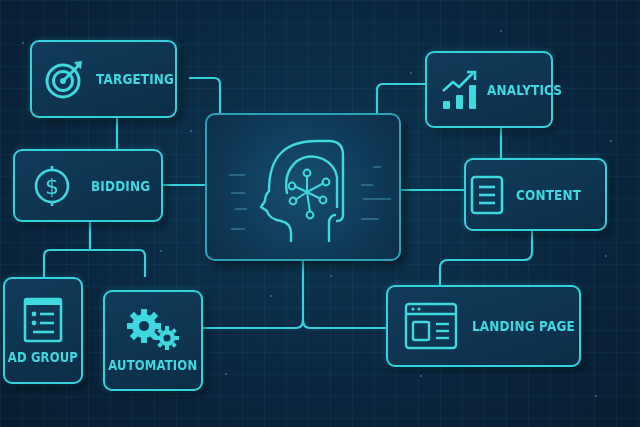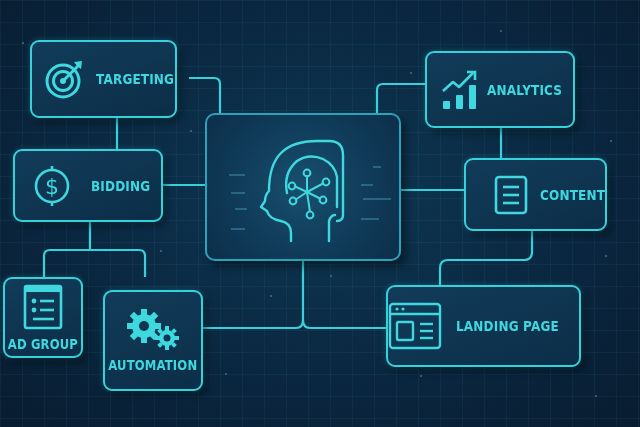--- a/index.html
+++ b/index.html
@@ -132,21 +132,21 @@
 <div class="node" style="left:13px;top:149px;width:150px;height:73px;padding-left:18px;">
   <svg width="38" height="48" viewBox="0 0 38 48">
     <circle cx="19" cy="24" r="16" fill="none" stroke="#3fd8df" stroke-width="2.6"></circle>
     <line x1="19" y1="4" x2="19" y2="8" stroke="#3fd8df" stroke-width="2.6"></line>
     <line x1="19" y1="40" x2="19" y2="44" stroke="#3fd8df" stroke-width="2.6"></line>
     <text x="19" y="32" text-anchor="middle" font-family="DejaVu Sans, sans-serif" font-size="22" fill="#3fd8df">$</text>
   </svg>
   <span class="label" style="margin-left:20px">BIDDING</span>
 </div>
 
-<div class="node col" style="left:3px;top:277px;width:80px;height:81px;">
+<div class="node col" style="left:3px;top:277px;width:80px;height:107px;">
   <svg width="40" height="46" viewBox="0 0 40 46">
     <rect x="2" y="2" width="36" height="42" rx="2" fill="none" stroke="#3fd8df" stroke-width="2.6"></rect>
     <rect x="2" y="2" width="36" height="6" fill="#3fd8df"></rect>
     <circle cx="11" cy="17" r="2.4" fill="#3fd8df"></circle>
     <circle cx="11" cy="26" r="2.4" fill="#3fd8df"></circle>
     <line x1="17" y1="17" x2="31" y2="17" stroke="#3fd8df" stroke-width="2.6"></line>
     <line x1="17" y1="26" x2="31" y2="26" stroke="#3fd8df" stroke-width="2.6"></line>
     <line x1="10" y1="35" x2="31" y2="35" stroke="#3fd8df" stroke-width="2.6"></line>
   </svg>
   <span class="label">AD GROUP</span>
@@ -173,42 +173,42 @@
       <rect x="47" y="20" width="4" height="4" transform="rotate(45 49 22)"></rect>
       <rect x="33" y="34" width="4" height="4" transform="rotate(45 35 36)"></rect>
       <rect x="47" y="34" width="4" height="4" transform="rotate(45 49 36)"></rect>
     </g>
     <circle cx="19" cy="17" r="5" fill="#0f3552"></circle>
     <circle cx="42" cy="29" r="3.5" fill="#0f3552"></circle>
   </svg>
   <span class="label">AUTOMATION</span>
 </div>
 
-<div class="node" style="left:425px;top:51px;width:150px;height:77px;padding-left:14px;">
+<div class="node" style="left:425px;top:51px;width:128px;height:77px;padding-left:14px;">
   <svg width="38" height="42" viewBox="0 0 38 42">
     <polyline points="2,22 12,13 18,18 32,4" fill="none" stroke="#3fd8df" stroke-width="2.6" stroke-linejoin="round"></polyline>
     <path d="M26 3 H34 V11" fill="none" stroke="#3fd8df" stroke-width="2.6"></path>
     <rect x="2" y="32" width="7" height="8" rx="1" fill="#3fd8df"></rect>
     <rect x="15" y="26" width="7" height="14" rx="1" fill="#3fd8df"></rect>
     <rect x="28" y="16" width="7" height="24" rx="1" fill="#3fd8df"></rect>
   </svg>
   <span class="label" style="margin-left:8px">ANALYTICS</span>
 </div>
 
-<div class="node" style="left:464px;top:158px;width:143px;height:73px;padding-left:28px;">
+<div class="node" style="left:464px;top:158px;width:143px;height:73px;padding-left:4px;">
   <svg width="34" height="40" viewBox="0 0 34 40">
     <rect x="2" y="2" width="30" height="36" rx="3" fill="none" stroke="#3fd8df" stroke-width="2.6"></rect>
     <line x1="9" y1="12" x2="25" y2="12" stroke="#3fd8df" stroke-width="2.6"></line>
     <line x1="9" y1="20" x2="25" y2="20" stroke="#3fd8df" stroke-width="2.6"></line>
     <line x1="9" y1="28" x2="25" y2="28" stroke="#3fd8df" stroke-width="2.6"></line>
   </svg>
   <span class="label" style="margin-left:12px">CONTENT</span>
 </div>
 
-<div class="node" style="left:386px;top:285px;width:195px;height:82px;">
+<div class="node" style="left:386px;top:285px;width:195px;height:82px;padding-left:16px;">
   <svg width="54" height="48" viewBox="0 0 54 48">
     <rect x="2" y="2" width="50" height="44" rx="3" fill="none" stroke="#3fd8df" stroke-width="2.4"></rect>
     <line x1="2" y1="12" x2="52" y2="12" stroke="#3fd8df" stroke-width="2.4"></line>
     <circle cx="9" cy="7" r="1.6" fill="#3fd8df"></circle>
     <circle cx="15" cy="7" r="1.6" fill="#3fd8df"></circle>
     <rect x="9" y="20" width="16" height="18" rx="1.5" fill="none" stroke="#3fd8df" stroke-width="2.4"></rect>
     <line x1="32" y1="22" x2="45" y2="22" stroke="#3fd8df" stroke-width="2.4"></line>
     <line x1="32" y1="29" x2="45" y2="29" stroke="#3fd8df" stroke-width="2.4"></line>
     <line x1="32" y1="36" x2="45" y2="36" stroke="#3fd8df" stroke-width="2.4"></line>
   </svg>

